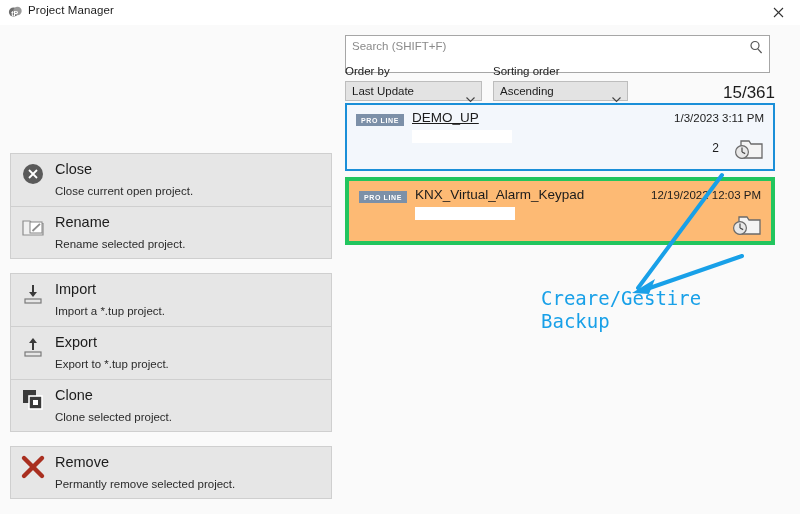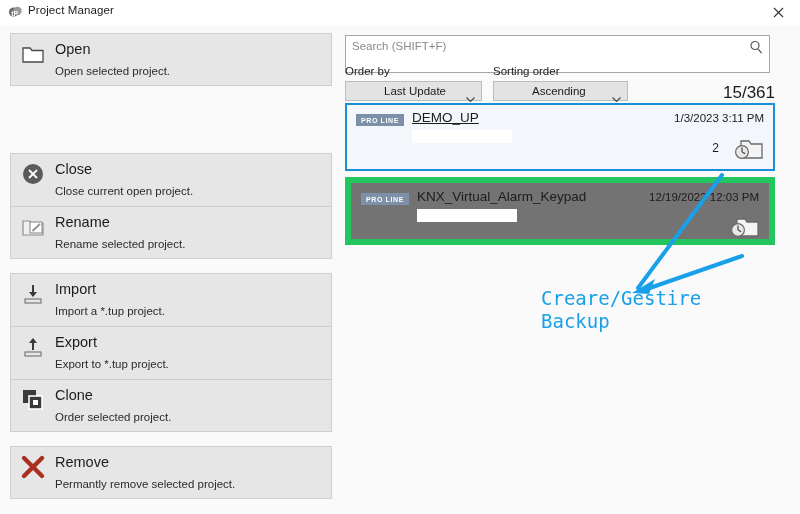--- a/index.html
+++ b/index.html
@@ -66,31 +66,31 @@
   .search-icon{
     position:absolute;right:6px;top:4px;width:14px;height:14px;
   }
   .field-label{
     position:absolute;font-size:11.5px;color:#1c1c1c;
   }
   .combo{
     position:absolute;height:20px;background:#e3e3e3;border:1px solid #bdbdbd;
     box-sizing:border-box;
   }
-  .combo-text{position:absolute;left:6px;top:3px;font-size:11.5px;color:#1c1c1c;margin-left:32px;}
+  .combo-text{position:absolute;left:6px;top:3px;font-size:11.5px;color:#1c1c1c;}
   .combo-arrow{position:absolute;right:6px;top:7px;}
   .count-text{
     position:absolute;font-size:17px;color:#1c1c1c;text-align:right;
   }
 
   
   .plist{position:absolute;left:5px;top:78px;width:430px;}
   .prow{
     position:relative;width:430px;height:68px;box-sizing:border-box;
-    background:#737373;border:6px solid #22c55e;margin-bottom:6px;
+    background:#fdba74;border:4px solid #22c55e;margin-bottom:6px;
   }
   .prow.selected{
     background:#f3f7fc;border:2px solid #1a8fd8;
   }
   .badge{
     position:absolute;left:10px;top:10px;width:48px;height:12px;
     background:#7c90a8;color:#ffffff;font-size:7px;font-weight:bold;
     letter-spacing:.6px;display:flex;align-items:center;justify-content:center;
     box-sizing:border-box;
   }
@@ -141,29 +141,20 @@
       <svg width="11" height="11" viewBox="0 0 11 11">
         <line x1="1" y1="1" x2="10" y2="10" stroke="#333" stroke-width="1.1"></line>
         <line x1="10" y1="1" x2="1" y2="10" stroke="#333" stroke-width="1.1"></line>
       </svg>
     </div>
   </div>
 
   <div class="left-panel">
 
     <div class="cmd-group" style="top:8px;">
-      <div class="cmd-card last">
-        <span class="cmd-icon">
-          <svg width="26" height="26" viewBox="0 0 26 26">
-            <path d="M3 7 H10 L12 9.5 H23 V21 H3 Z" fill="#ffffff" stroke="#4a4a4a" stroke-width="1.3"></path>
-          </svg>
-        </span>
-        <span class="cmd-title">Open</span>
-        <span class="cmd-desc">Open selected project.</span>
-      </div>
     </div>
 
     <div class="cmd-group" style="top:128px;border-radius:21px;">
       <div class="cmd-card">
         <span class="cmd-icon">
           <svg width="26" height="26" viewBox="0 0 26 26">
             <circle cx="13" cy="13" r="10" fill="#5a5a5a"></circle>
             <line x1="9" y1="9" x2="17" y2="17" stroke="#ffffff" stroke-width="1.8"></line>
             <line x1="17" y1="9" x2="9" y2="17" stroke="#ffffff" stroke-width="1.8"></line>
           </svg>
@@ -209,21 +200,21 @@
       </div>
       <div class="cmd-card last">
         <span class="cmd-icon">
           <svg width="26" height="26" viewBox="0 0 26 26">
             <rect x="3" y="3" width="13" height="13" fill="#3a3a3a"></rect>
             <rect x="9" y="9" width="13" height="13" fill="#3a3a3a" stroke="#ffffff" stroke-width="1.6"></rect>
             <rect x="13" y="13" width="5" height="5" fill="#ffffff"></rect>
           </svg>
         </span>
         <span class="cmd-title">Clone</span>
-        <span class="cmd-desc">Order selected project.</span>
+        <span class="cmd-desc">Clone selected project.</span>
       </div>
     </div>
 
     <div class="cmd-group" style="top:421px;">
       <div class="cmd-card last">
         <span class="cmd-icon">
           <svg width="26" height="26" viewBox="0 0 26 26">
             <line x1="4" y1="4" x2="22" y2="22" stroke="#a92f20" stroke-width="4.4" stroke-linecap="round"></line>
             <line x1="22" y1="4" x2="4" y2="22" stroke="#a92f20" stroke-width="4.4" stroke-linecap="round"></line>
           </svg>

